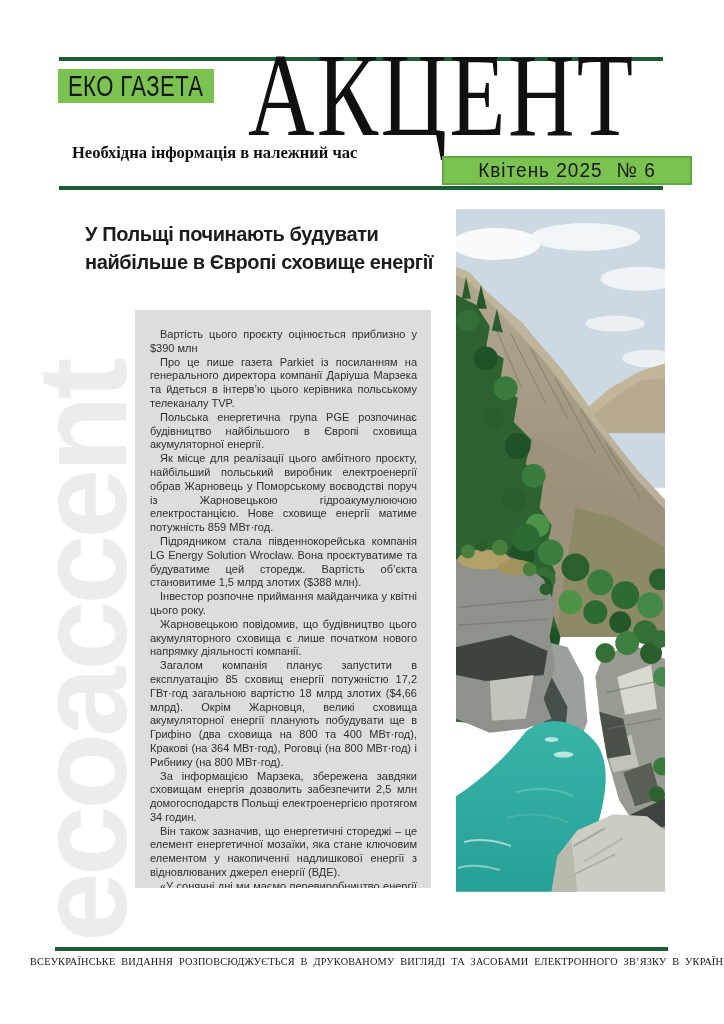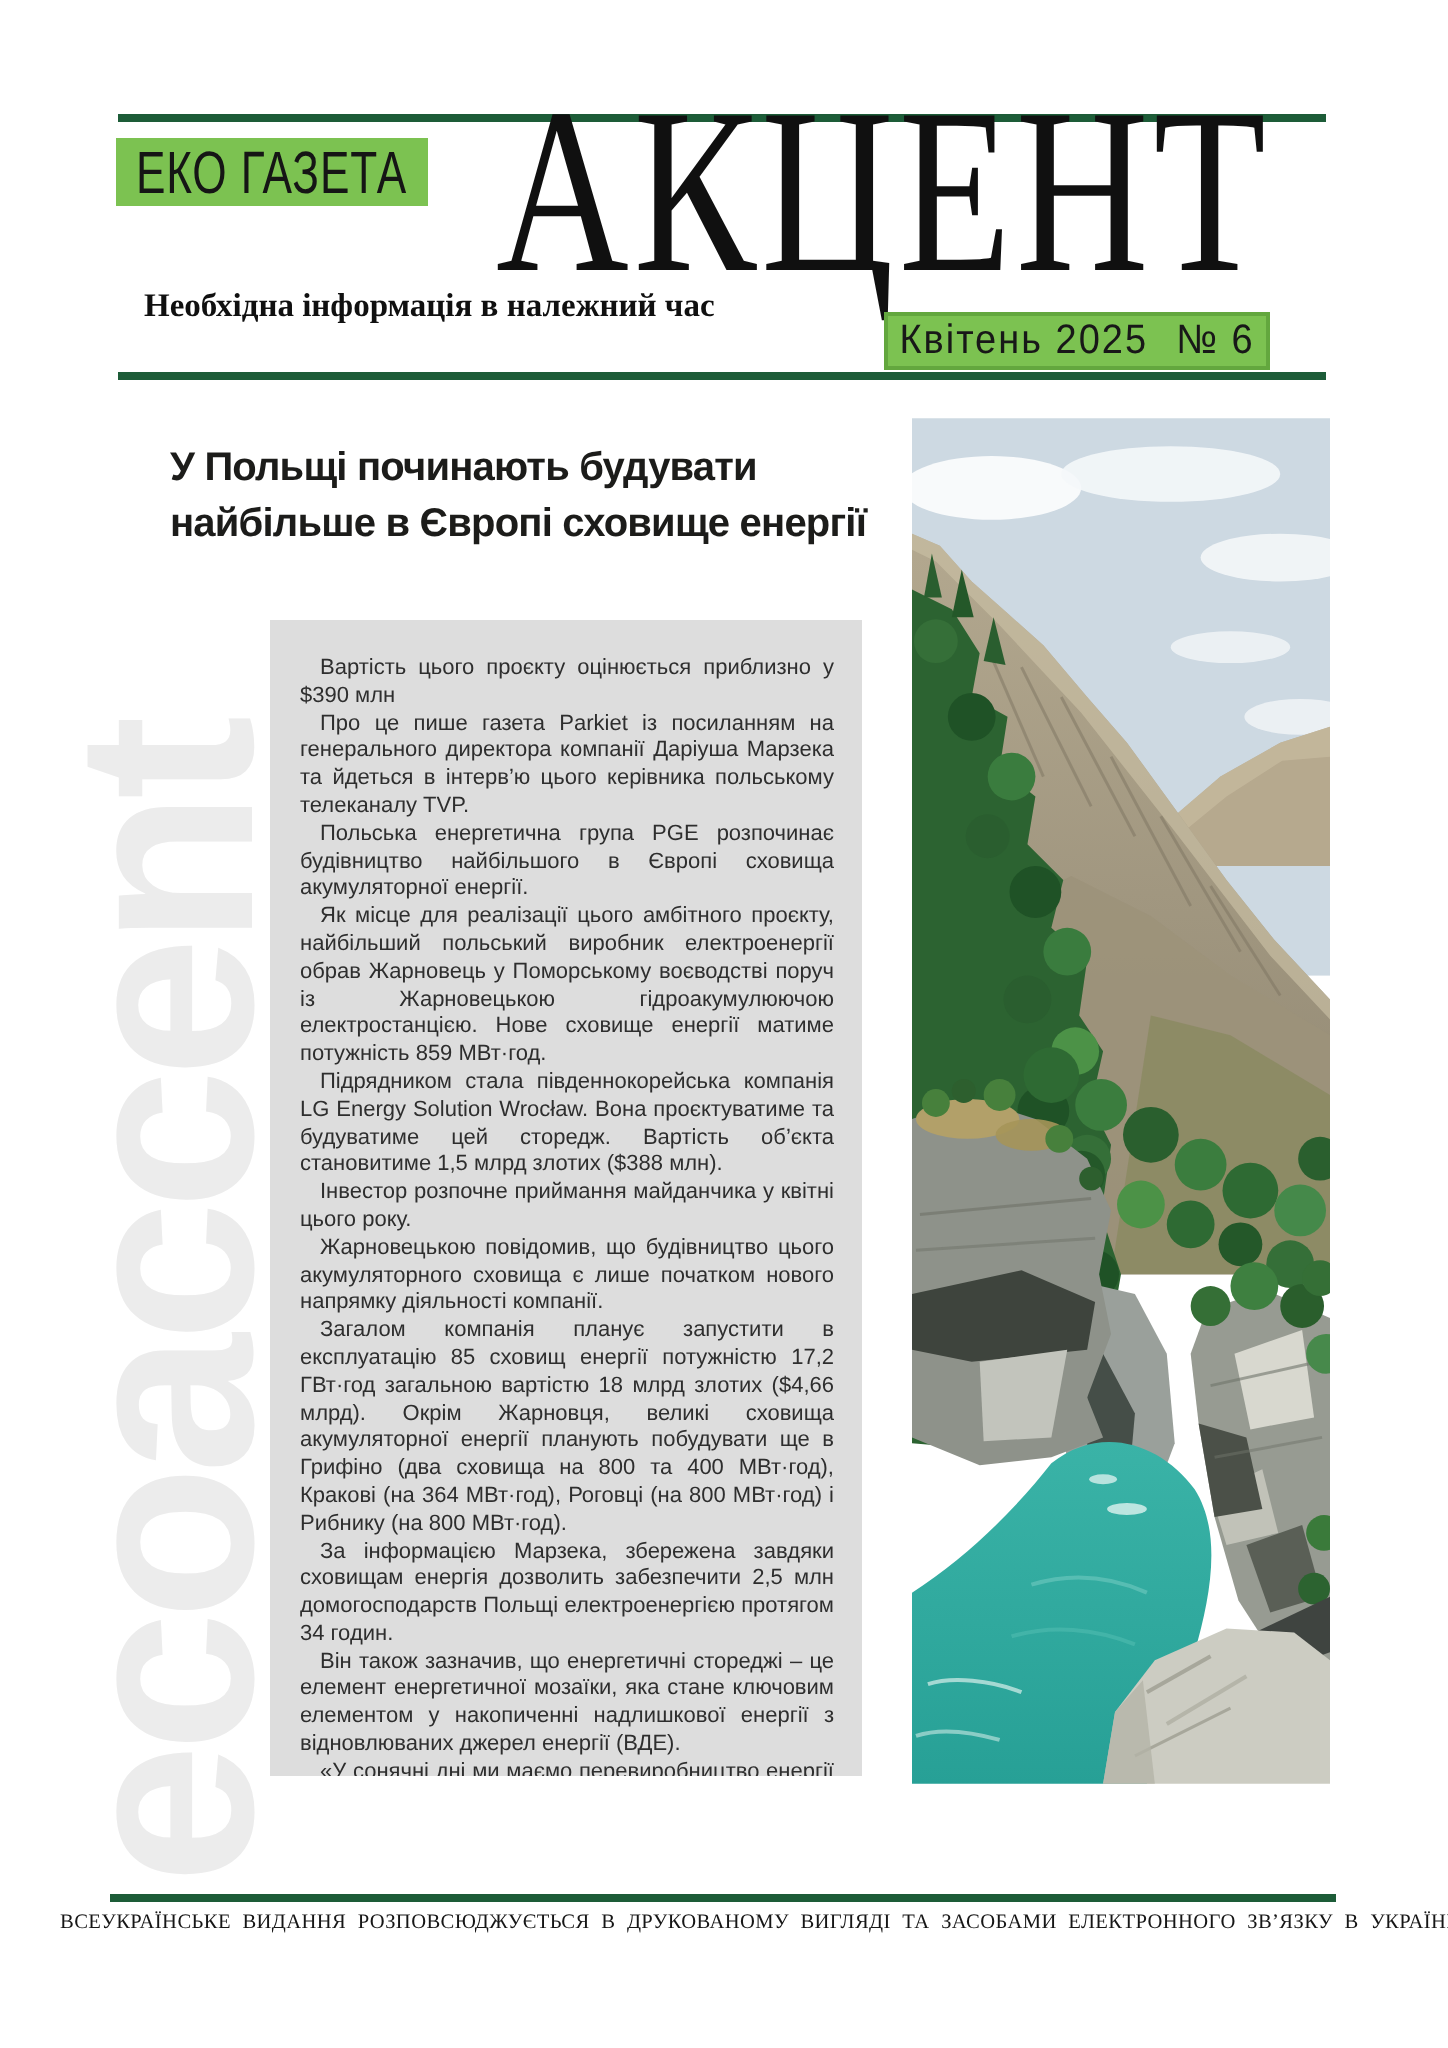--- a/index.html
+++ b/index.html
@@ -10,21 +10,21 @@
   
   #eco-box{left:58px;top:69px;width:156px;height:34px;background:#7cc251;
            display:flex;align-items:center;justify-content:center;}
   #eco-box span{display:inline-block;font-size:26px;font-weight:400;color:#151515;
                 letter-spacing:.5px;transform:scale(.85,1.15);white-space:nowrap;}
   #masthead-title{left:248px;top:36px;font-family:"Liberation Serif",serif;font-size:118px;
                   line-height:1.02;color:#101010;letter-spacing:3px;transform:scaleX(.78);
                   transform-origin:0 0;white-space:nowrap;}
   #tagline{left:72px;top:143px;font-family:"Liberation Serif",serif;font-size:16.5px;
            font-weight:700;color:#101010;white-space:nowrap;}
-  #issue-box{left:442px;top:156px;width:193px;height:29px;background:#7cc251;
+  #issue-box{left:442px;top:156px;width:250px;height:29px;background:#7cc251;
              border:2px solid #63a73e;box-sizing:border-box;display:flex;align-items:center;
              justify-content:center;gap:14px;}
   #issue-box span{display:inline-block;font-size:19px;color:#181818;letter-spacing:1px;
                   transform:scaleY(1.08);white-space:nowrap;}
   
   #headline{left:85px;top:220px;width:430px;font-weight:700;
             font-size:20px;line-height:28px;letter-spacing:-.4px;color:#1c1c1a;}
   
   #watermark{left:20px;top:942px;transform:rotate(-90deg);transform-origin:0 0;
              font-size:126px;font-weight:700;letter-spacing:-4px;color:#ececec;

